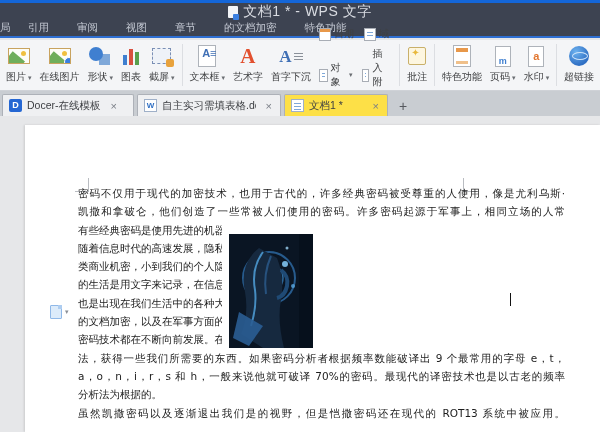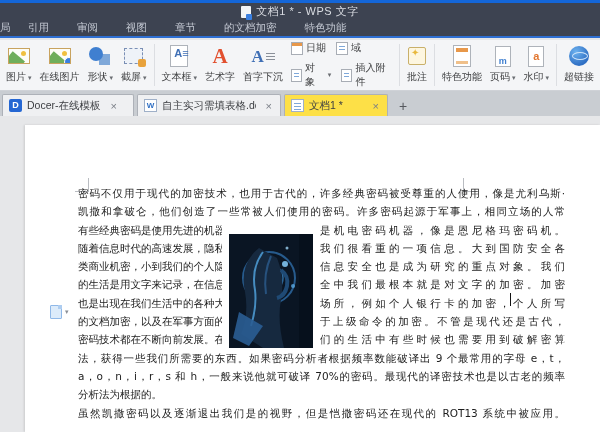--- a/index.html
+++ b/index.html
@@ -6,21 +6,21 @@
   html,body { width:600px; height:432px; overflow:hidden; }
   body { font-family:"Liberation Sans", sans-serif; }
   .app { position:relative; width:600px; height:432px; background:#e6e7e9; overflow:hidden; }
 
   
   .topstrip { position:absolute; left:0; top:0; width:600px; height:3px; background:#1466d8; }
   .titlebar { position:absolute; left:0; top:3px; width:600px; height:17px; background:#3d4351;
               display:flex; align-items:center; justify-content:center; }
   .doc-ico { width:10px; height:12px; background:#f2f4f7; border-radius:1px; position:relative; margin-right:5px; }
   .doc-ico::after { content:""; position:absolute; right:-1px; bottom:-2px; width:6px; height:6px; background:#3a7fe0; border-radius:1px; }
-  .title { color:#d9dce2; font-size:11px; letter-spacing:0.5px; }
+  .title { color:#d9dce2; font-size:14px; letter-spacing:0.5px; }
 
   
   .menubar { position:absolute; left:0; top:20px; width:600px; height:18px; background:#3d4351;
              display:flex; align-items:center; color:#c3c8d2; font-size:10.5px;
              border-bottom:2px solid #2e6fd3; }
   .menu-partial { width:14px; overflow:hidden; padding-left:0; color:#c3c8d2; }
   .menu-tab { padding:0 14px; cursor:default; white-space:nowrap;text-align:right; }
 
   
   .ribbon { position:absolute; left:0; top:40px; width:600px; height:51px; background:#f4f5f7;
@@ -151,20 +151,30 @@
         <div class="ric">
             <div class="ic-shapes">
               <i class="sq"></i>
               <i class="ci"></i>
             </div>
           </div>
         <div class="rlabel"><span>形状</span><span class="dd">▾</span></div>
       </div>
       <div class="rbtn">
         <div class="ric">
+            <div class="ic-chart">
+              <i style="height:10px;background:#3f7fd0;"></i>
+              <i style="height:16px;background:#d9503f;"></i>
+              <i style="height:13px;background:#5aa04e;"></i>
+            </div>
+          </div>
+        <div class="rlabel"><span>图表</span></div>
+      </div>
+      <div class="rbtn">
+        <div class="ric">
             <div class="ic-cut"></div>
           </div>
         <div class="rlabel"><span>截屏</span><span class="dd">▾</span></div>
       </div>
     </div>
     <div class="rdiv"></div>
     <div class="rgroup">
       <div class="rbtn">
         <div class="ric">
             <div class="ic-page">
@@ -310,29 +320,20 @@
             <path d="M34 18 Q22 34 26 56 Q28 72 22 92" stroke="#4f9fd8" stroke-width="2" fill="none" opacity="0.85"></path>
             <path d="M42 22 Q34 40 37 60" stroke="#2c5d8e" stroke-width="2" fill="none" opacity="0.8"></path>
             <path d="M10 78 L34 92 L20 112 L4 104 Z" fill="#2a5d94" opacity="0.9"></path>
             <circle cx="56" cy="30" r="3" fill="#7fc3f0" opacity="0.9"></circle>
             <circle cx="64" cy="52" r="2" fill="#5aa8e0" opacity="0.8"></circle>
             <circle cx="58" cy="14" r="1.5" fill="#9fd4f5" opacity="0.8"></circle>
             <path d="M52 36 q8 6 6 16 q-2 10 -10 12" stroke="#1f4a75" stroke-width="4" fill="none"></path>
             <rect x="70" y="0" width="14" height="114" fill="#06101c"></rect>
           </svg>
         </div>
-        <div class="mcol right">
-          <div class="dline">是机电密码机器，像是恩尼格玛密码机。</div>
-          <div class="dline">我们很看重的一项信息。大到国防安全各</div>
-          <div class="dline">信息安全也是成为研究的重点对象。我们</div>
-          <div class="dline">全中我们最根本就是对文字的加密。加密</div>
-          <div class="dline">场所，例如个人银行卡的加密，个人所写</div>
-          <div class="dline">于上级命令的加密。不管是现代还是古代，</div>
-          <div class="dline">们的生活中有些时候也需要用到破解密算</div>
-        </div>
       </div>
 
       <div class="dline">法，获得一些我们所需要的东西。如果密码分析者根据频率数能破译出 9 个最常用的字母 e，t，</div>
       <div class="dline">a，o，n，i，r，s 和 h，一般来说他就可破译 70%的密码。最现代的译密技术也是以古老的频率</div>
       <div class="dline" style="text-align-last:left;">分析法为根据的。</div>
       <div class="dline">虽然凯撒密码以及逐渐退出我们是的视野，但是恺撒密码还在现代的 ROT13 系统中被应用。</div>
 
     </div>
 
     <div class="caret"></div>

